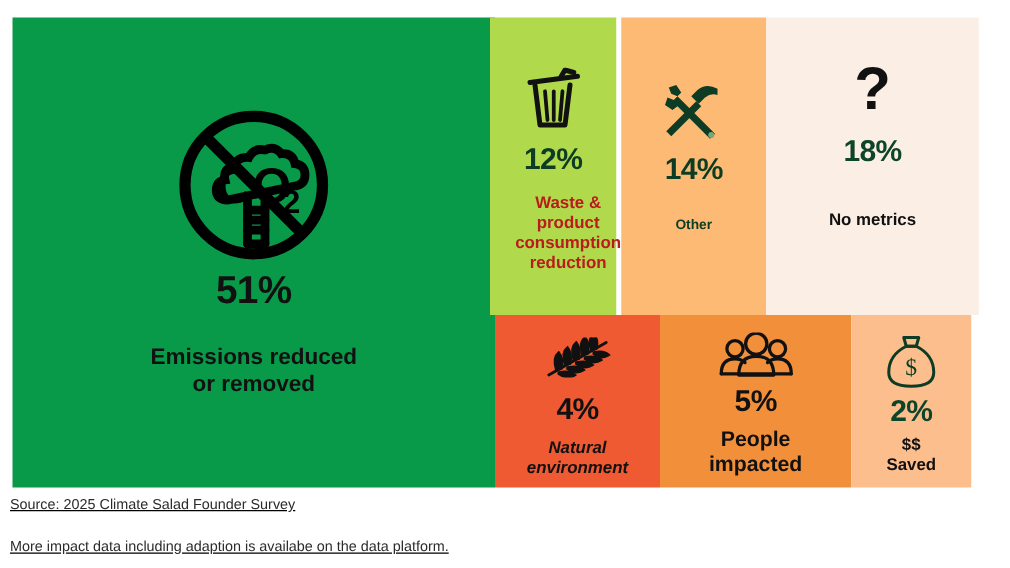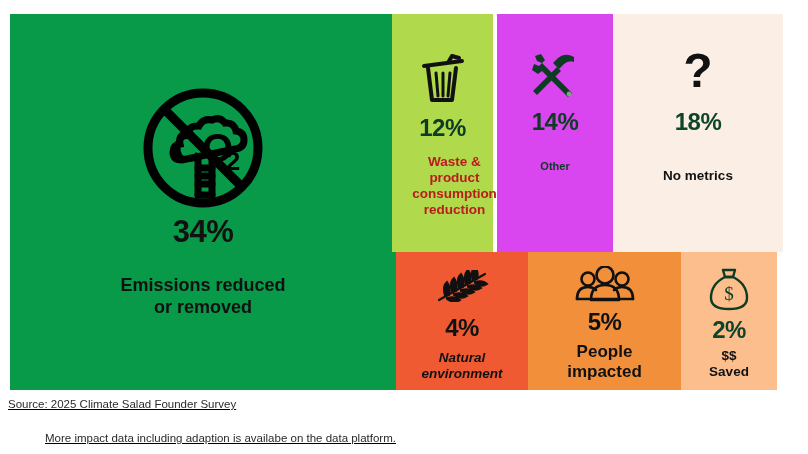--- a/index.html
+++ b/index.html
@@ -37,22 +37,22 @@
     left: 392px; top: 14px; width: 101px; height: 238px;
     background: #b0d94b;
     padding-top: 40px;
   }
   #panel-waste .pct { font-size: 24px; color: #0d3b23; margin-top: 12px; }
   #panel-waste .lbl { font-size: 13.5px; color: #b91c1c; margin-top: 14px; width: 96px; margin-left: 24px; }
 
   
   #panel-other {
     left: 497px; top: 14px; width: 116px; height: 238px;
-    background: #d946ef;
-    padding-top: 38px;
+    background: #fdba74;
+    padding-top: 52px;
   }
   #panel-other .pct { font-size: 24px; color: #0d3b23; margin-top: 12px; }
   #panel-other .lbl { font-size: 11px; color: #0d3b23; margin-top: 26px; }
 
   
   #panel-nometrics {
     left: 613px; top: 14px; width: 170px; height: 238px;
     background: #fbeee4;
     padding-top: 38px;
   }
@@ -82,21 +82,21 @@
     left: 681px; top: 252px; width: 96px; height: 138px;
     background: #fcbe8d;
     padding-top: 14px;
   }
   #panel-saved .pct { font-size: 24px; color: #0e4429; margin-top: 6px; }
   #panel-saved .lbl { font-size: 13.5px; color: #111111; margin-top: 6px; }
 
   
   #footer { position: absolute; left: 8px; top: 398px; width: 700px; text-decoration: underline; }
   #footer .src { font-size: 11.5px; color: #2b2b2b; }
-  #footer .note { font-size: 11.5px; color: #2b2b2b; margin-top: 22px; margin-left: 37px; }
+  #footer .note { font-size: 11.5px; color: #2b2b2b; margin-top: 22px; }
 </style>
 </head>
 <body>
 
 <div id="infographic">
 
   <div class="panel" id="panel-emissions">
     <div class="icon-wrap">
       <svg width="124" height="124" viewBox="0 0 124 124">
         <g fill="none" stroke="#000000">
@@ -108,21 +108,21 @@
             <path d="M71 74 v35"></path>
             <path d="M57 109 h14"></path>
             <path d="M57 82 h14 M57 90 h14 M57 98 h14"></path>
           </g>
           <text x="62" y="76" font-family="'Liberation Sans',sans-serif" font-size="40" font-weight="bold" fill="#000000" stroke="none" text-anchor="middle">CO</text>
           <text x="92" y="84" font-family="'Liberation Sans',sans-serif" font-size="26" font-weight="bold" fill="#000000" stroke="none" text-anchor="middle">2</text>
           <path d="M25 25 L99 99" stroke-width="9" stroke-linecap="round"></path>
         </g>
       </svg>
     </div>
-    <div class="pct">34%</div>
+    <div class="pct">51%</div>
     <div class="lbl">
       <span>Emissions reduced</span><br>
       <span>or removed</span>
     </div>
   </div>
 
   <div class="panel" id="panel-waste">
     <div class="icon-wrap">
       <svg width="48" height="50" viewBox="0 0 48 50">
         <g fill="none" stroke="#111111" stroke-width="4" stroke-linecap="round" stroke-linejoin="round">

